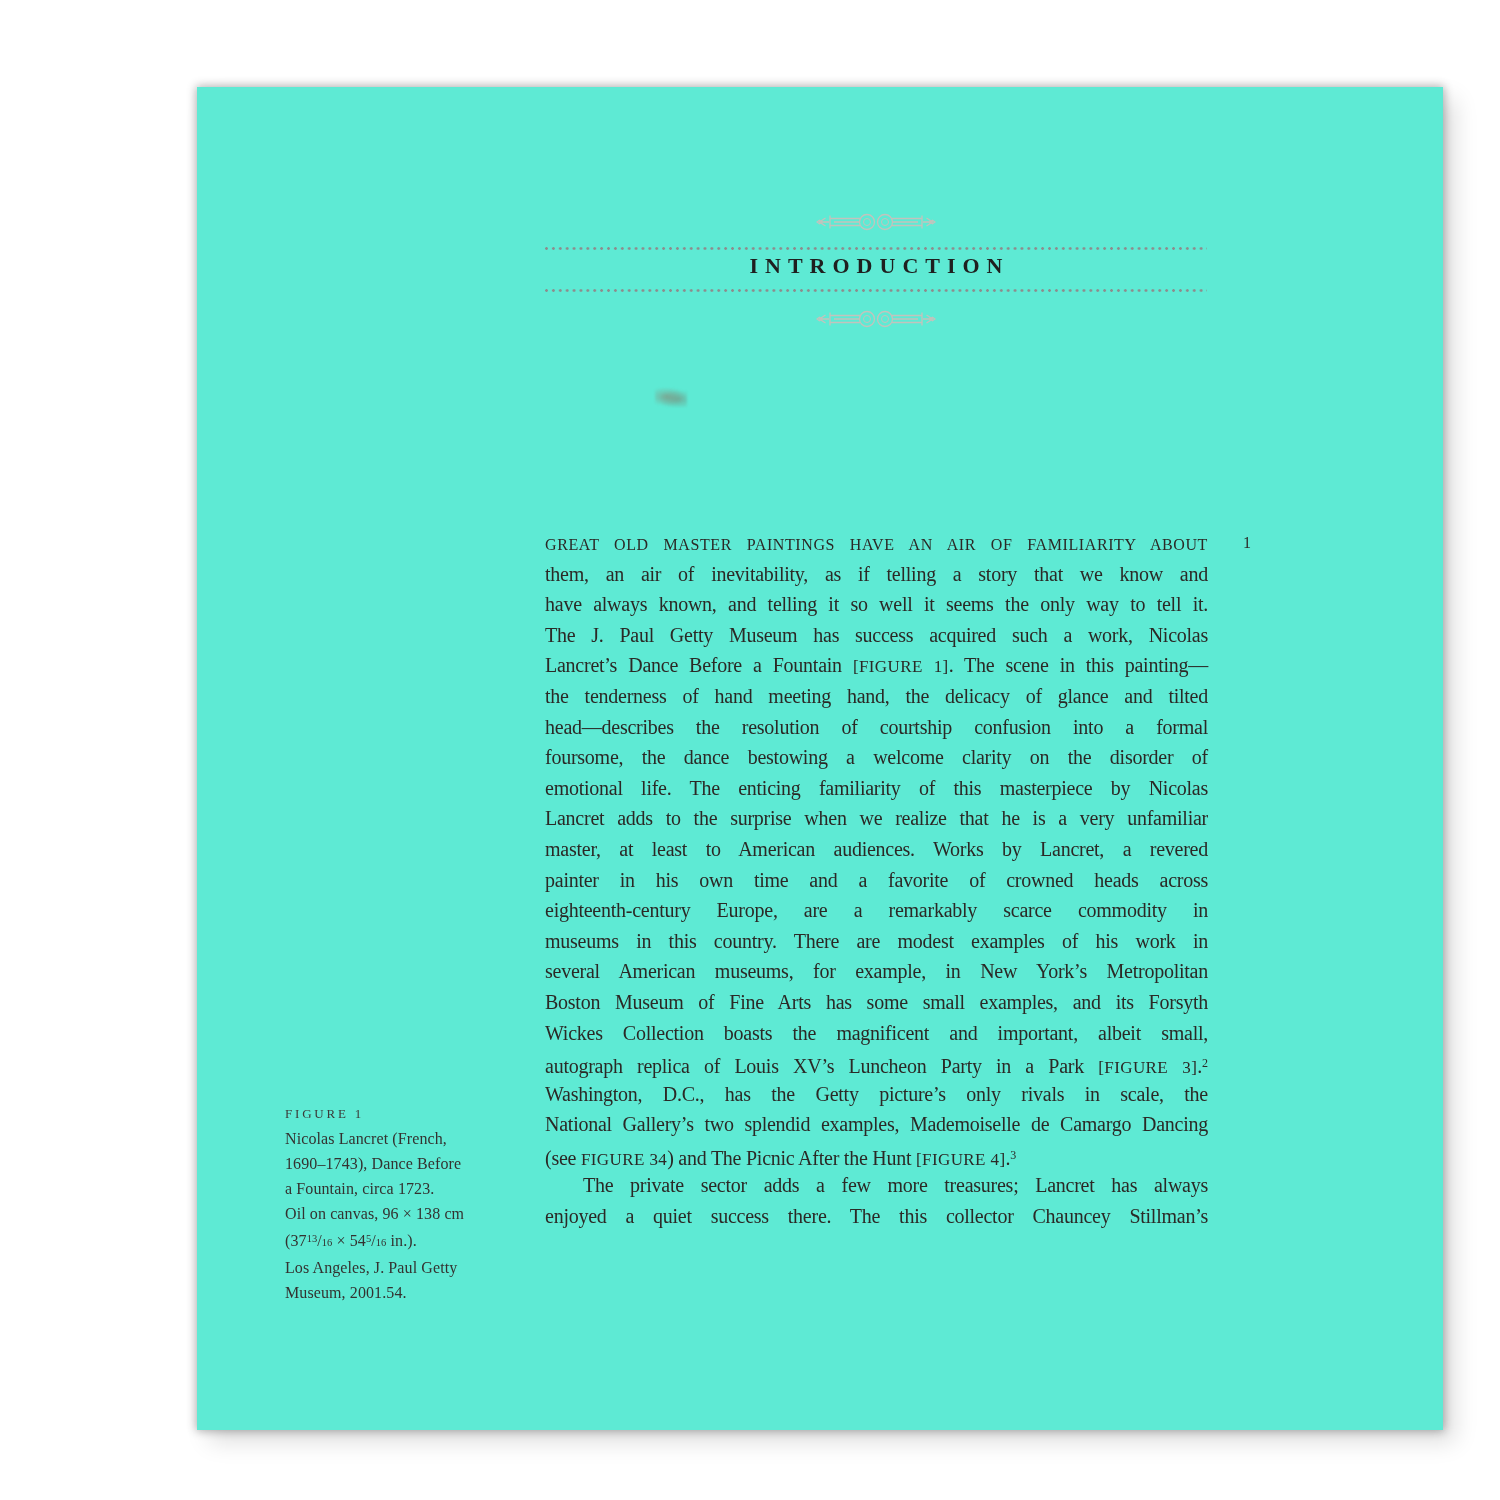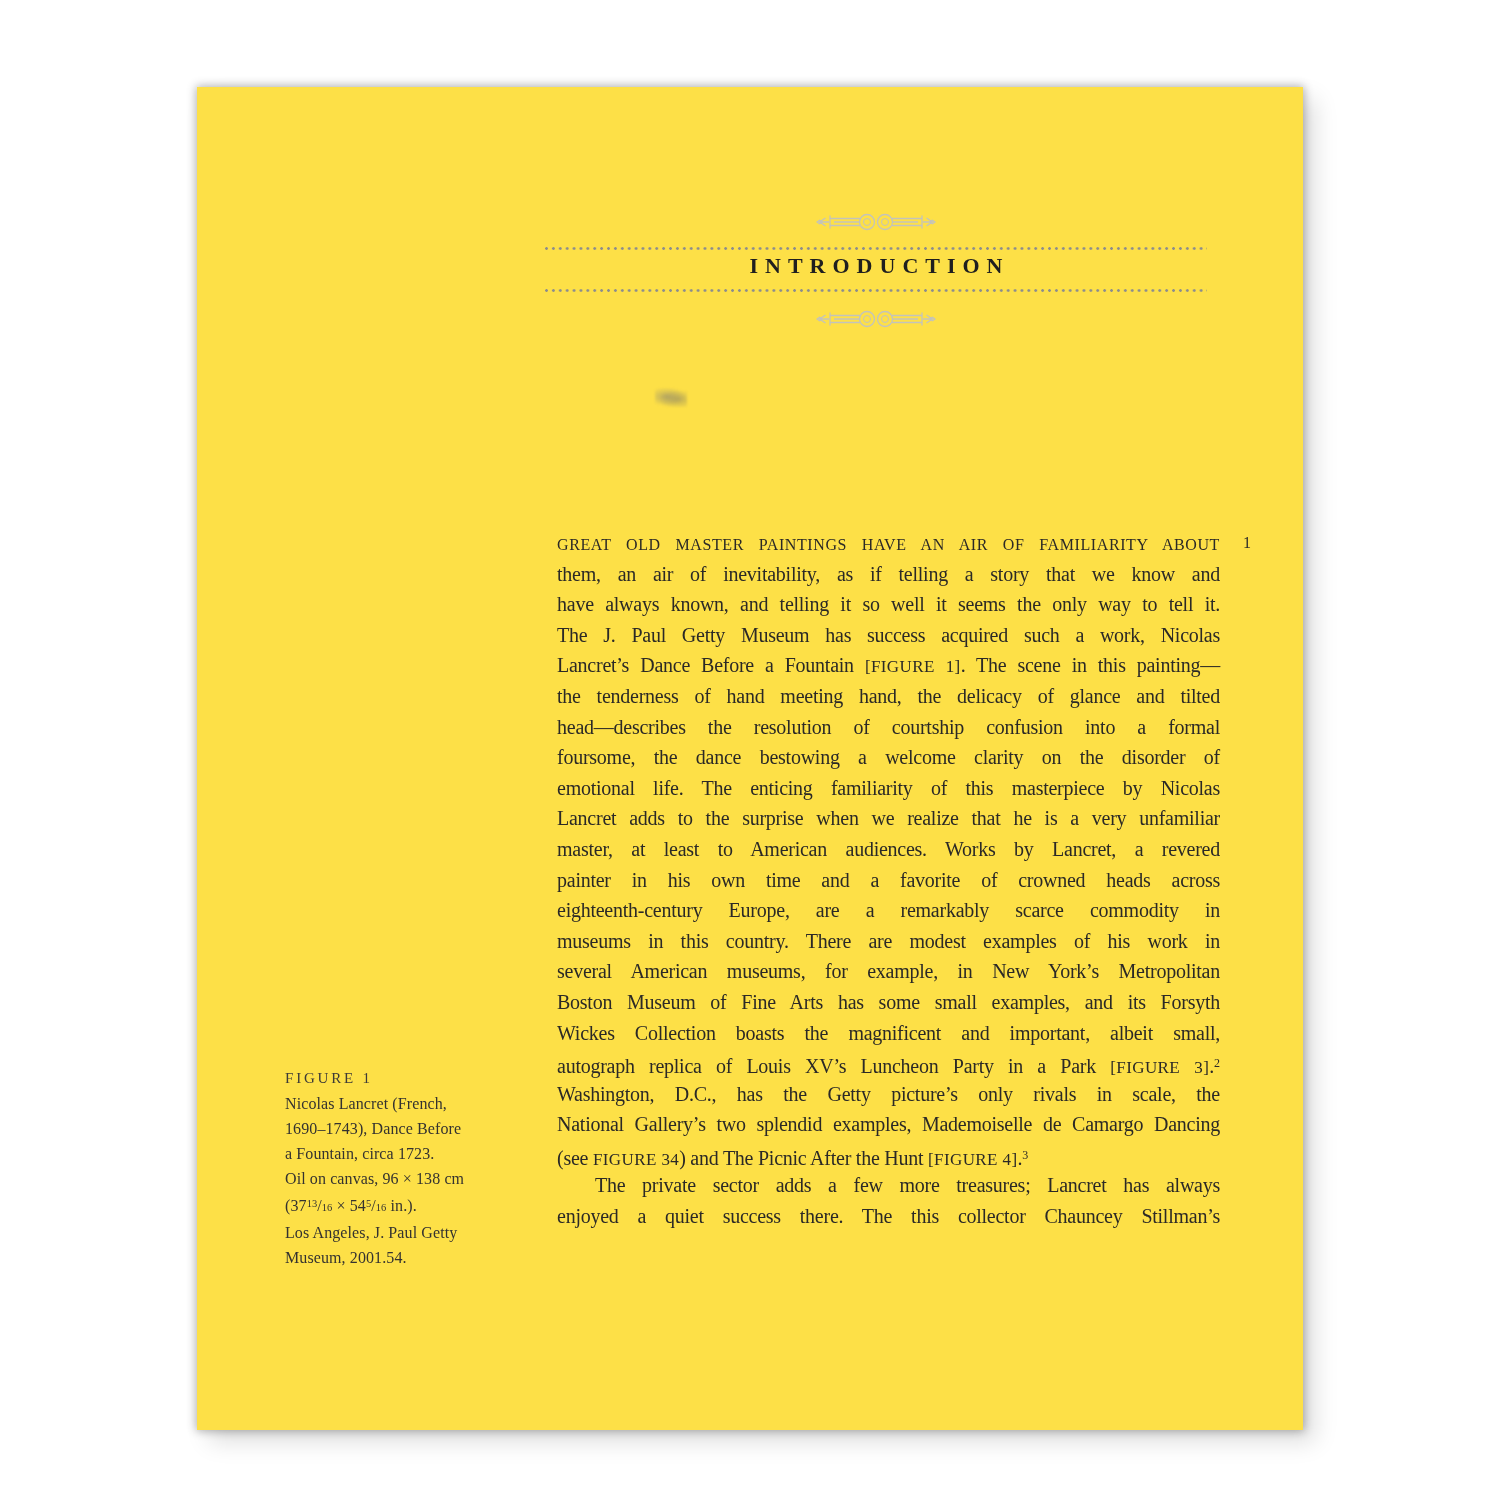--- a/index.html
+++ b/index.html
@@ -1,22 +1,22 @@
 <!DOCTYPE html>
 <html><head>
 <meta charset="utf-8">
 <style>
   html,body { margin:0; padding:0; }
   body {
     width:1500px; height:1500px; background:#ffffff; position:relative;
     font-family:"Liberation Serif","DejaVu Serif",serif;
   }
   .sheet {
-    position:absolute; left:197px; top:87px; width:1106px; height:1343px;
-    background:#fde047;
+    position:absolute; left:197px; top:87px; width:1246px; height:1343px;
+    background:#5eead4;
     box-shadow: 0 0 9px 1px rgba(0,0,0,0.30), 12px 12px 22px rgba(0,0,0,0.13);
   }
   .orn { position:absolute; left:348px; width:662px; text-align:center; }
   .orn-top { top:122px; }
   .orn-bottom { top:219px; }
   .rule {
     position:absolute; left:348px; width:662px; height:3px;
     background-image: radial-gradient(circle at 1.5px 1.5px, #8d8d8d 1.1px, rgba(0,0,0,0) 1.6px);
     background-size: 6.9px 3px; background-repeat: repeat-x;
   }
@@ -30,33 +30,33 @@
   }
   .folio { position:absolute; left:1046px; top:444px; font-size:16px; line-height:24px; color:#2e2c2a; }
   .smudge {
     position:absolute; left:458px; top:301px; width:32px; height:19px;
     background:
       radial-gradient(ellipse at 35% 45%, rgba(138,132,112,0.55), rgba(138,132,112,0) 65%),
       radial-gradient(ellipse at 72% 60%, rgba(120,115,98,0.45), rgba(120,115,98,0) 60%);
     filter: blur(1px);
   }
   .body-text {
-    position:absolute; left:360px; top:441px; width:663px;
+    position:absolute; left:348px; top:441px; width:663px;
     font-size:20px; line-height:30.6px; letter-spacing:-0.25px; color:#2b2926;
   }
   .body-text .tline { text-align:justify; text-align-last:justify; height:30.6px; }
   .body-text .tline.last { text-align-last:left; }
   .body-text .tline.indent { text-indent:38px; }
   .seg-caps { font-size:16px; letter-spacing:0.6px; }
   .seg-i { }
   .seg-sc { font-size:17px; letter-spacing:0.4px; }
   .seg-sup { font-size:12px; vertical-align:6px; letter-spacing:0; }
   .seg-den { font-size:11px; }
   .caption { position:absolute; left:88px; top:979px; width:215px; color:#343230; }
-  .caption-label { font-size:15px; letter-spacing:2.8px; line-height:25px; color:#3c3a38; }
+  .caption-label { font-size:13px; letter-spacing:2.8px; line-height:25px; color:#3c3a38;margin-top:35px; }
   .caption-lines .tline { font-size:16px; line-height:25px; text-align:left; letter-spacing:0.1px; }
   .caption .seg-sup { font-size:10.5px; vertical-align:4px; }
   .caption .seg-den { font-size:10.5px; }
   .orn svg { display:inline-block; }
 </style>
 </head>
 <body>
 
 <div class="sheet">
 

